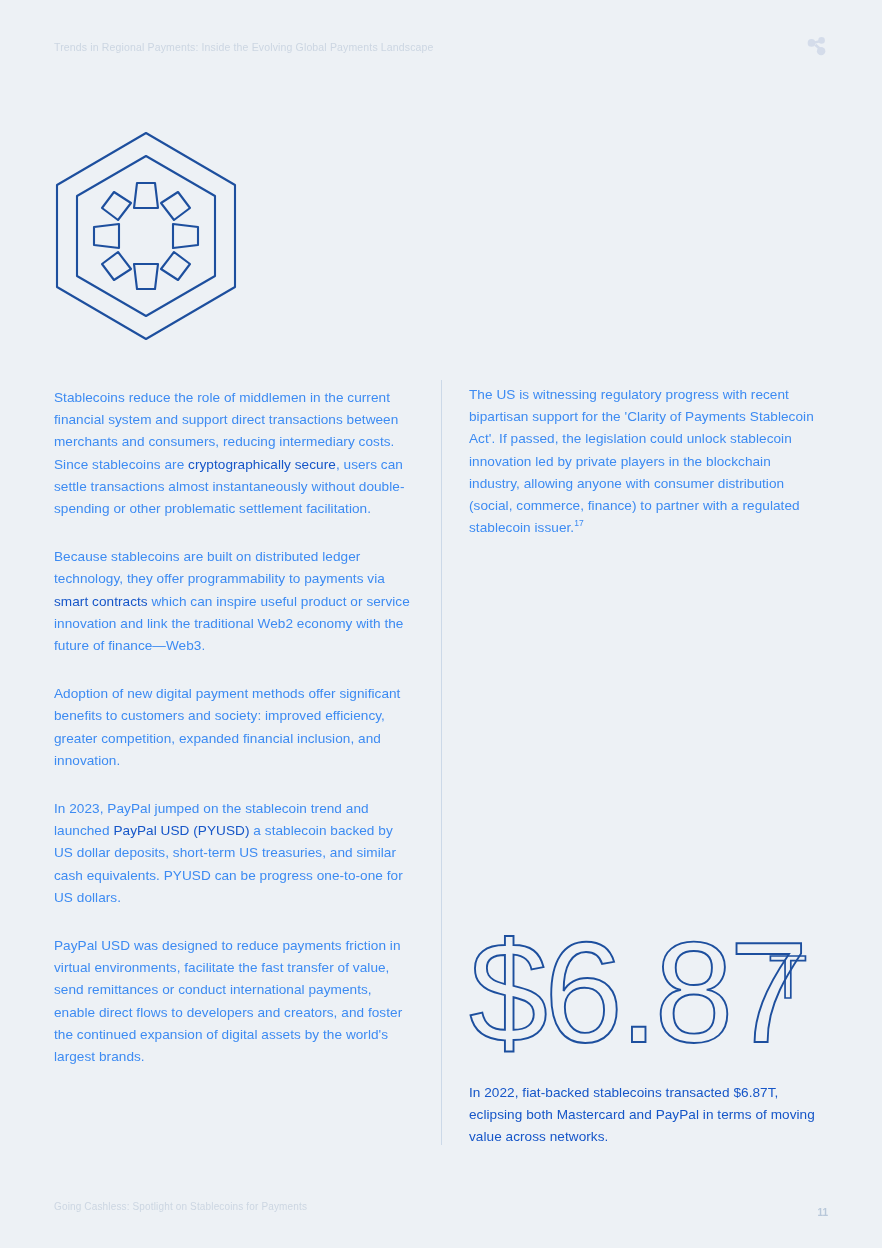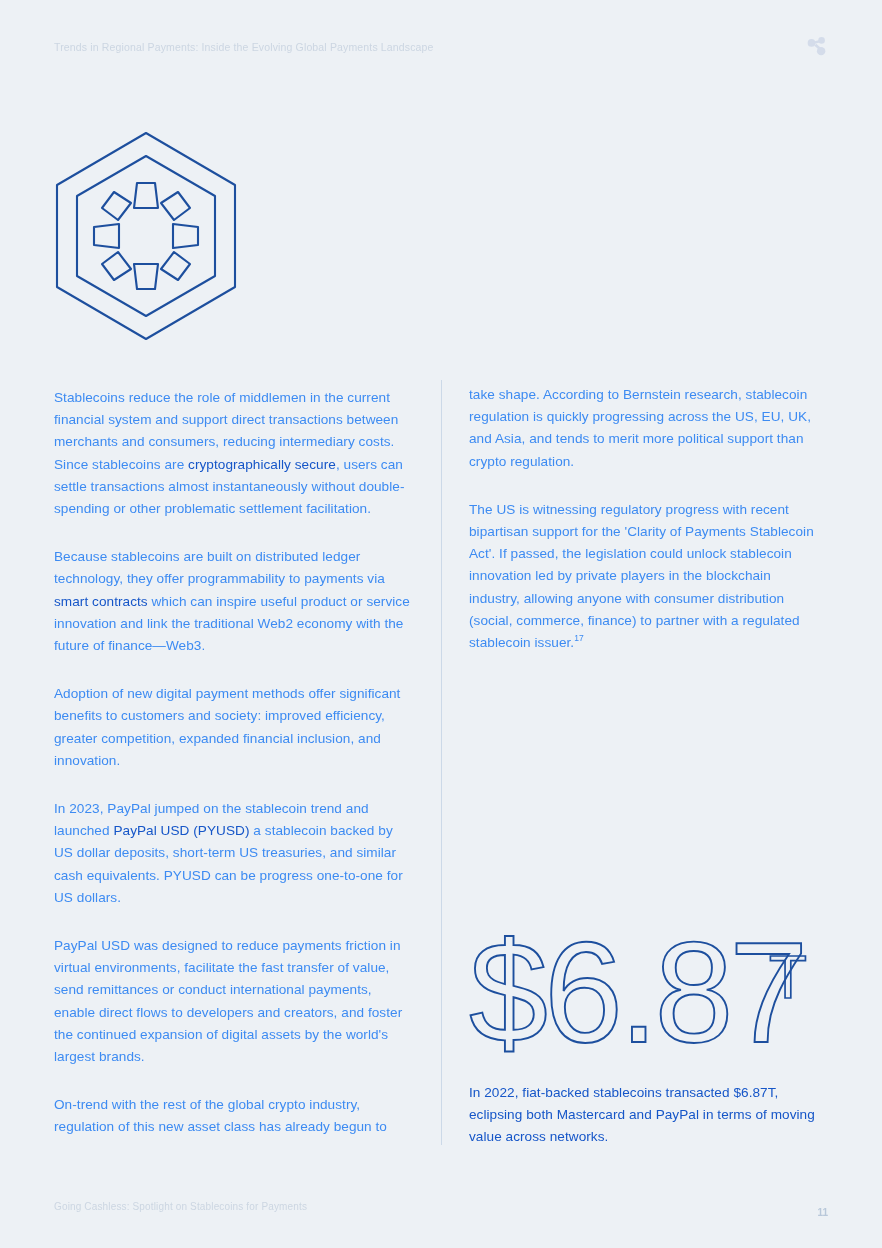--- a/index.html
+++ b/index.html
@@ -183,25 +183,23 @@
 </div>
 
 <div class="col-divider"></div>
 
 <div class="col-left">
   <p class="body-text"><span>Stablecoins reduce the role of middlemen in the current financial system and support direct transactions between merchants and consumers, reducing intermediary costs. Since stablecoins are </span><span class="hl">cryptographically secure</span><span>, users can settle transactions almost instantaneously without double-spending or other problematic settlement facilitation.</span></p>
   <p class="body-text"><span>Because stablecoins are built on distributed ledger technology, they offer programmability to payments via </span><span class="hl">smart contracts</span><span> which can inspire useful product or service innovation and link the traditional Web2 economy with the future of finance—Web3.</span></p>
   <p class="body-text"><span>Adoption of new digital payment methods offer significant benefits to customers and society: improved efficiency, greater competition, expanded financial inclusion, and innovation.</span></p>
   <p class="body-text"><span>In 2023, PayPal jumped on the stablecoin trend and launched </span><span class="hl">PayPal USD (PYUSD)</span><span> a stablecoin backed by US dollar deposits, short-term US treasuries, and similar cash equivalents. PYUSD can be progress one-to-one for US dollars.</span></p>
   <p class="body-text"><span>PayPal USD was designed to reduce payments friction in virtual environments, facilitate the fast transfer of value, send remittances or conduct international payments, enable direct flows to developers and creators, and foster the continued expansion of digital assets by the world's largest brands.</span></p>
-  <p class="body-text"><span>On-trend with the rest of the global crypto industry, regulation of this new asset class has already begun to</span></p>
 </div>
 
 <div class="col-right">
-  <p class="body-text"><span>take shape. According to Bernstein research, stablecoin regulation is quickly progressing across the US, EU, UK, and Asia, and tends to merit more political support than crypto regulation.</span></p>
   <p class="body-text"><span>The US is witnessing regulatory progress with recent bipartisan support for the 'Clarity of Payments Stablecoin Act'. If passed, the legislation could unlock stablecoin innovation led by private players in the blockchain industry, allowing anyone with consumer distribution (social, commerce, finance) to partner with a regulated stablecoin issuer.</span><span class="fnref">17</span></p>
 </div>
 
 <div class="bigstat">
   <svg viewBox="0 0 356 132" width="356" height="132" aria-hidden="true">
     <text x="0" y="112" font-family="'Liberation Sans', sans-serif" font-size="142" fill="none" stroke="#1d4f9e" stroke-width="1.9" letter-spacing="-4" id="bigstat-main">$6.87</text>
     <text x="300" y="68" font-family="'Liberation Sans', sans-serif" font-size="62" fill="none" stroke="#1d4f9e" stroke-width="1.7" id="bigstat-unit">T</text>
   </svg>
 </div>
 

